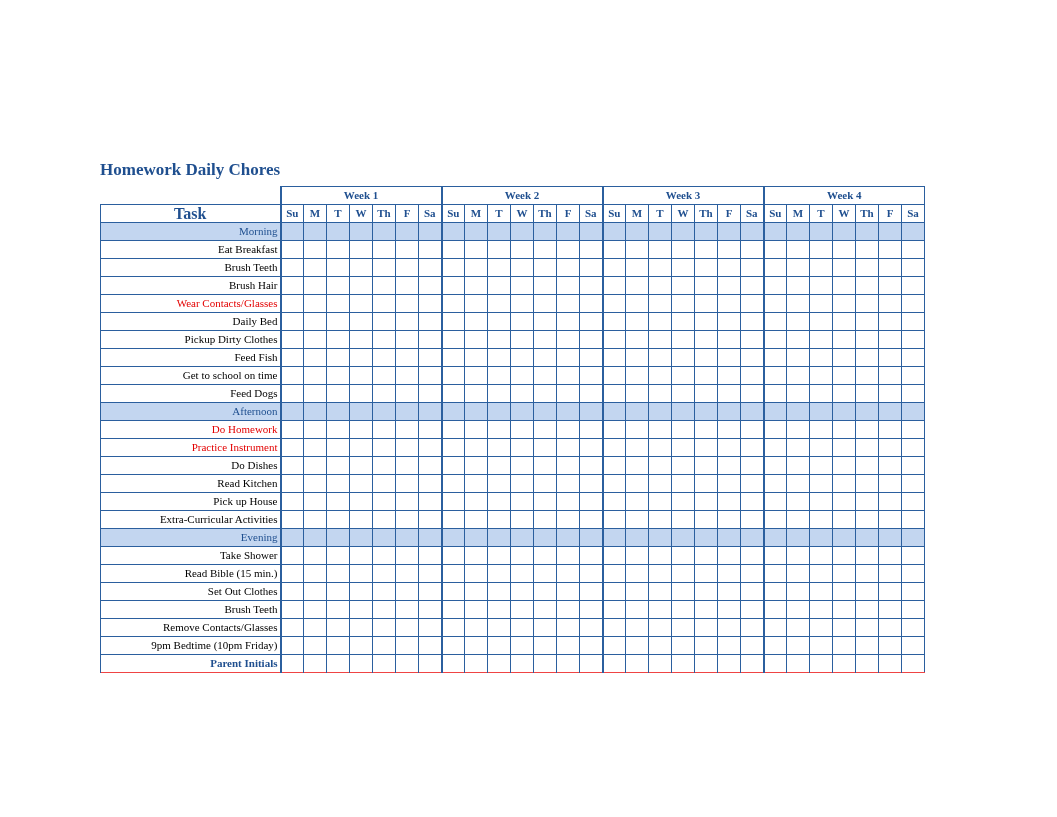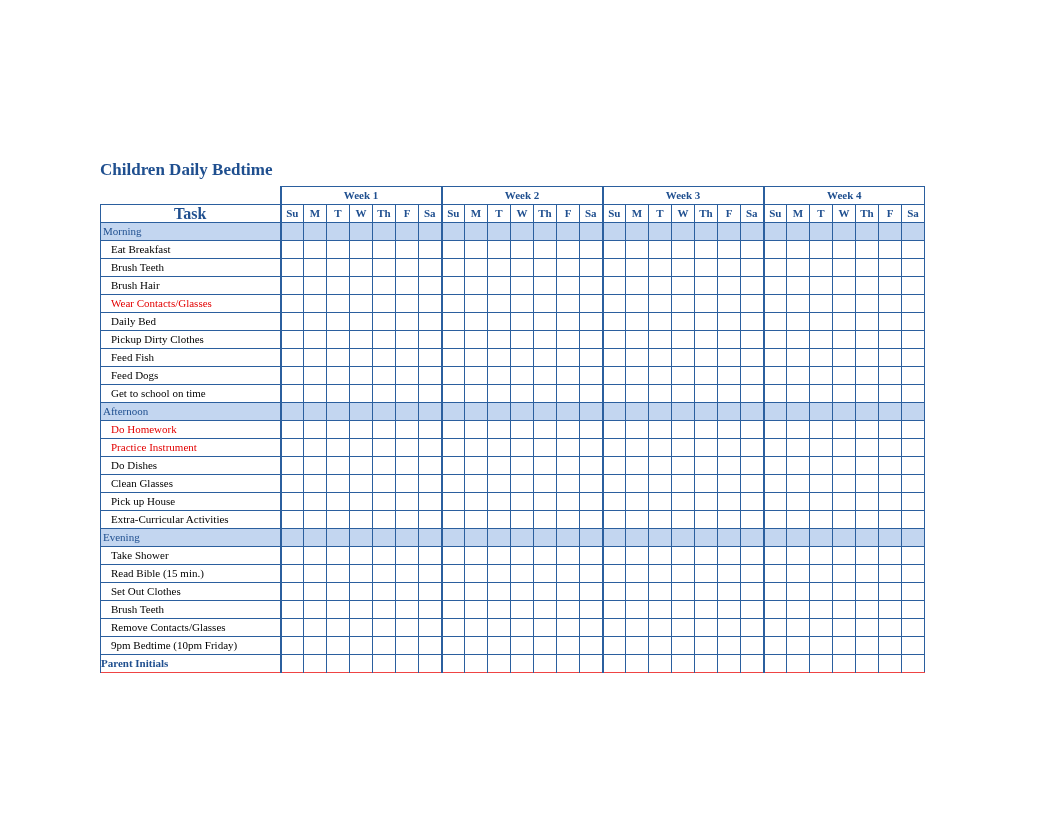--- a/index.html
+++ b/index.html
@@ -40,21 +40,21 @@
   }
   th {
     color: #1f4f8f;
     font-weight: bold;
     white-space: nowrap;
   }
   th.task-head {
     font-size: 16px;
   }
   td.task {
-    text-align: left;
+    text-align: right;
     padding-left: 10px;
     white-space: nowrap;
   }
   td.task.section {
     background: #c3d6f0;
     color: #1f4f8f;
     padding-left: 2px;
   }
   td.day.section {
     background: #c3d6f0;
@@ -66,21 +66,21 @@
   }
   td.task.red { color: #e30000; }
   col.task { width: 180px; }
   col.day  { width: 23px; }
   .thick-left { border-left: 2px solid #2b5f9e; }
 </style>
 </head>
 <body>
 
 <div class="wrap">
-  <h1 class="title">Children Daily Bedtime</h1>
+  <h1 class="title">Homework Daily Chores</h1>
   <table>
     <colgroup id="cg">
         <col class="task">
         <col class="day">
         <col class="day">
         <col class="day">
         <col class="day">
         <col class="day">
         <col class="day">
         <col class="day">
@@ -389,20 +389,51 @@
           <td class="day"></td>
           <td class="day thick-left"></td>
           <td class="day"></td>
           <td class="day"></td>
           <td class="day"></td>
           <td class="day"></td>
           <td class="day"></td>
           <td class="day"></td>
         </tr>
         <tr>
+          <td class="task">Get to school on time</td>
+          <td class="day thick-left"></td>
+          <td class="day"></td>
+          <td class="day"></td>
+          <td class="day"></td>
+          <td class="day"></td>
+          <td class="day"></td>
+          <td class="day"></td>
+          <td class="day thick-left"></td>
+          <td class="day"></td>
+          <td class="day"></td>
+          <td class="day"></td>
+          <td class="day"></td>
+          <td class="day"></td>
+          <td class="day"></td>
+          <td class="day thick-left"></td>
+          <td class="day"></td>
+          <td class="day"></td>
+          <td class="day"></td>
+          <td class="day"></td>
+          <td class="day"></td>
+          <td class="day"></td>
+          <td class="day thick-left"></td>
+          <td class="day"></td>
+          <td class="day"></td>
+          <td class="day"></td>
+          <td class="day"></td>
+          <td class="day"></td>
+          <td class="day"></td>
+        </tr>
+        <tr>
           <td class="task">Feed Dogs</td>
           <td class="day thick-left"></td>
           <td class="day"></td>
           <td class="day"></td>
           <td class="day"></td>
           <td class="day"></td>
           <td class="day"></td>
           <td class="day"></td>
           <td class="day thick-left"></td>
           <td class="day"></td>
@@ -420,51 +451,20 @@
           <td class="day"></td>
           <td class="day thick-left"></td>
           <td class="day"></td>
           <td class="day"></td>
           <td class="day"></td>
           <td class="day"></td>
           <td class="day"></td>
           <td class="day"></td>
         </tr>
         <tr>
-          <td class="task">Get to school on time</td>
-          <td class="day thick-left"></td>
-          <td class="day"></td>
-          <td class="day"></td>
-          <td class="day"></td>
-          <td class="day"></td>
-          <td class="day"></td>
-          <td class="day"></td>
-          <td class="day thick-left"></td>
-          <td class="day"></td>
-          <td class="day"></td>
-          <td class="day"></td>
-          <td class="day"></td>
-          <td class="day"></td>
-          <td class="day"></td>
-          <td class="day thick-left"></td>
-          <td class="day"></td>
-          <td class="day"></td>
-          <td class="day"></td>
-          <td class="day"></td>
-          <td class="day"></td>
-          <td class="day"></td>
-          <td class="day thick-left"></td>
-          <td class="day"></td>
-          <td class="day"></td>
-          <td class="day"></td>
-          <td class="day"></td>
-          <td class="day"></td>
-          <td class="day"></td>
-        </tr>
-        <tr>
           <td class="task section">Afternoon</td>
           <td class="day section thick-left"></td>
           <td class="day section"></td>
           <td class="day section"></td>
           <td class="day section"></td>
           <td class="day section"></td>
           <td class="day section"></td>
           <td class="day section"></td>
           <td class="day section thick-left"></td>
           <td class="day section"></td>
@@ -575,21 +575,21 @@
           <td class="day"></td>
           <td class="day thick-left"></td>
           <td class="day"></td>
           <td class="day"></td>
           <td class="day"></td>
           <td class="day"></td>
           <td class="day"></td>
           <td class="day"></td>
         </tr>
         <tr>
-          <td class="task">Clean Glasses</td>
+          <td class="task">Read Kitchen</td>
           <td class="day thick-left"></td>
           <td class="day"></td>
           <td class="day"></td>
           <td class="day"></td>
           <td class="day"></td>
           <td class="day"></td>
           <td class="day"></td>
           <td class="day thick-left"></td>
           <td class="day"></td>
           <td class="day"></td>

